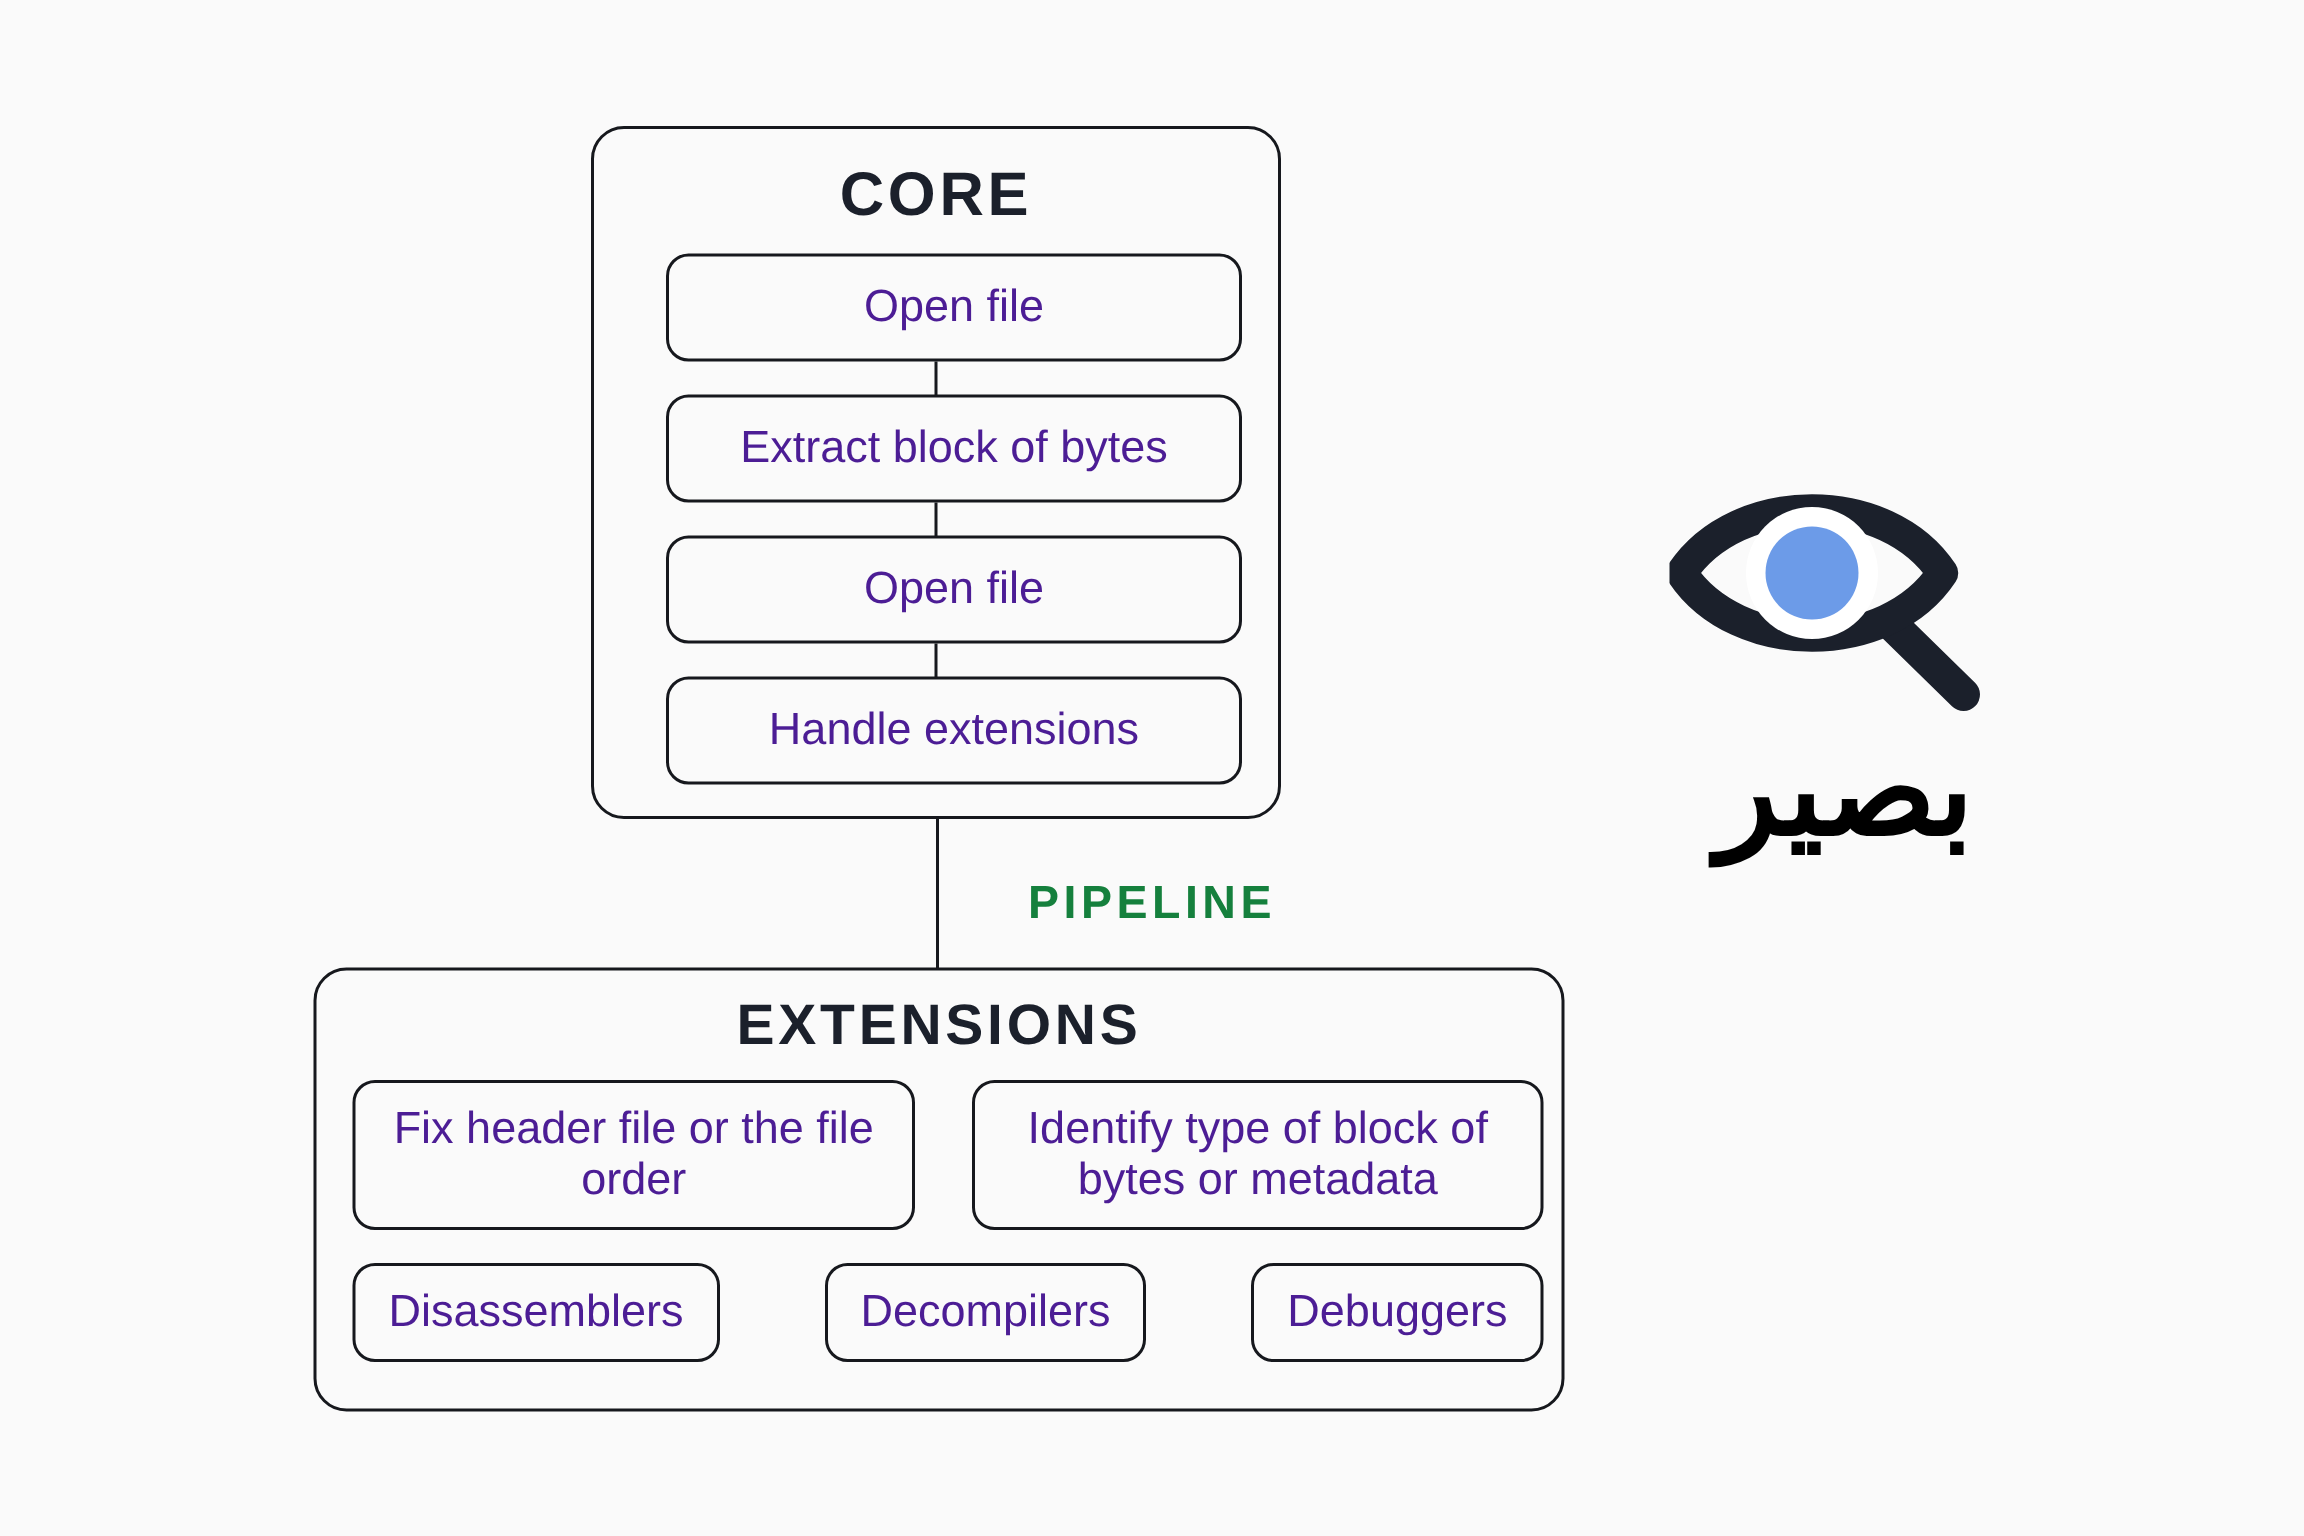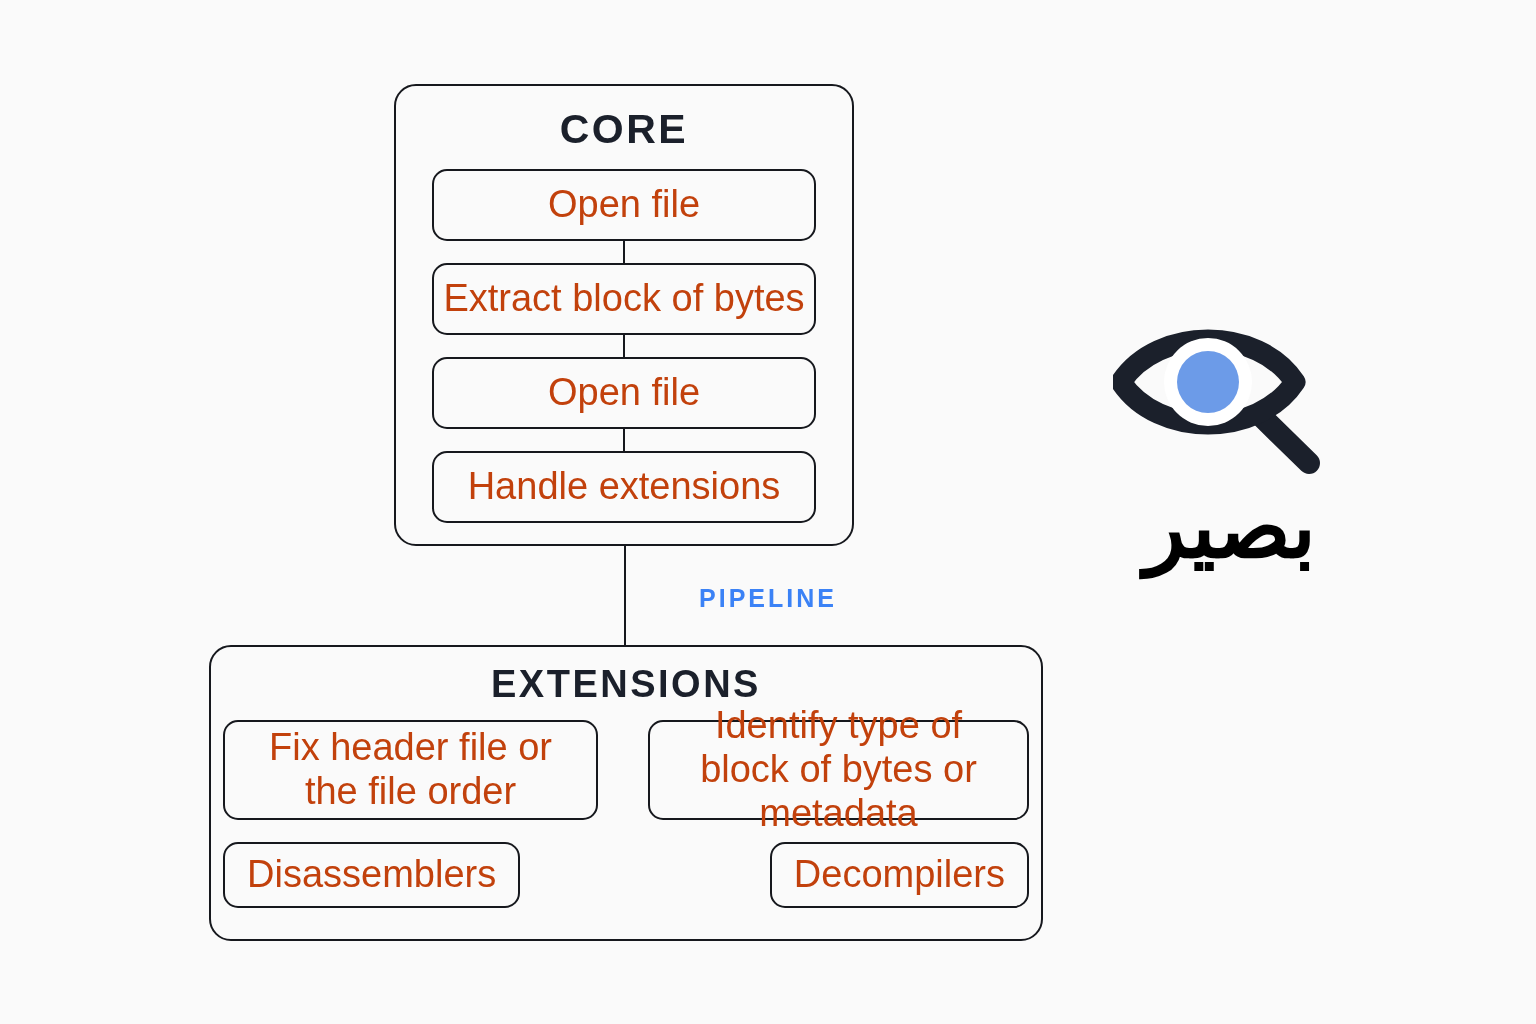--- a/index.html
+++ b/index.html
@@ -73,25 +73,26 @@
   
   .node {
     border: 2.5px solid #16181d;
     border-radius: 15px;
     background: #fafafa;
     box-sizing: border-box;
     display: flex;
     align-items: center;
     justify-content: center;
     text-align: center;
-    font-size: 38px;
+    font-size: 30px;
     line-height: 1.15;
-    color: #c2410c;
+    color: #4c1d95;
     position: relative;
     z-index: 3;
+    margin-left: 12px;
   }
 
   
   .core-stack {
     position: relative;
     padding: 0 36px;
   }
   .core-stack .node {
     height: 72px;
     width: 100%;
@@ -140,24 +141,24 @@
     right: 0;
     top: 582px;
     text-align: center;
     z-index: 4;
     pointer-events: none;
   }
   #pipeline-label .pipeline-text {
     display: inline-block;
     background: #fafafa;
     padding: 2px 10px;
-    font-size: 25px;
+    font-size: 31px;
     font-weight: bold;
     letter-spacing: 3px;
-    color: #3b82f6;
+    color: #15803d;
   }
 
   
   #logo {
     position: absolute;
     left: 1100px;
     top: 320px;
     width: 260px;
     height: 270px;
     z-index: 5;
@@ -212,20 +213,21 @@
 
     <div class="ext-rows">
       <div class="ext-row">
         <div class="node node-wide2" id="ext-fix-header">Fix header file or the file order</div>
         <div class="node node-wide2" id="ext-identify">Identify type of block of bytes or metadata</div>
       </div>
 
       <div class="ext-row">
         <div class="node node-pill">Disassemblers</div>
         <div class="node node-pill">Decompilers</div>
+        <div class="node node-pill">Debuggers</div>
       </div>
     </div>
   </div>
 
   <div id="logo">
     <svg id="logo-mark" viewBox="0 0 235 160">
 
       <line x1="148" y1="96" x2="196" y2="143" stroke="#1b202b" stroke-width="22" stroke-linecap="round"></line>
 
       <path d="M8 62 C45 6 145 6 182 62 C145 118 45 118 8 62 Z" fill="none" stroke="#1b202b" stroke-width="21" stroke-linejoin="round"></path>

